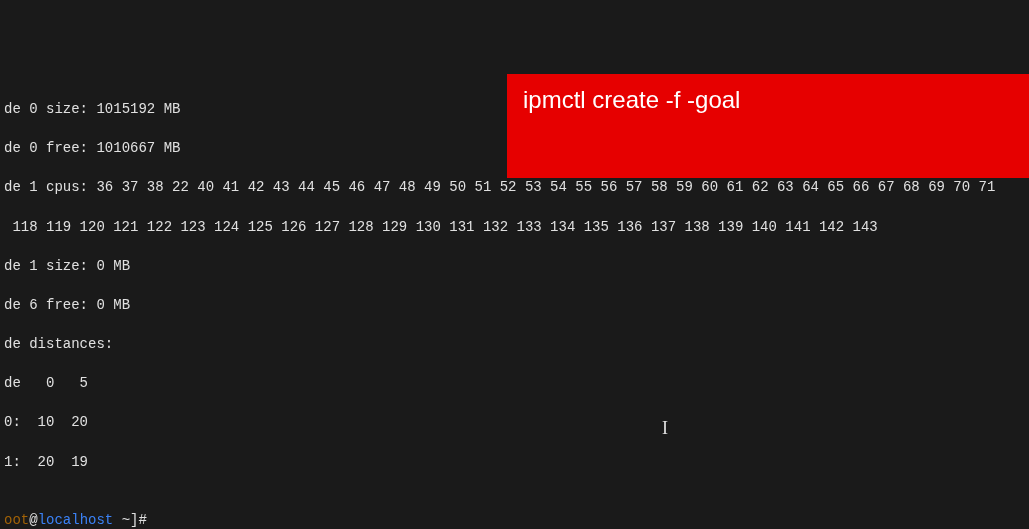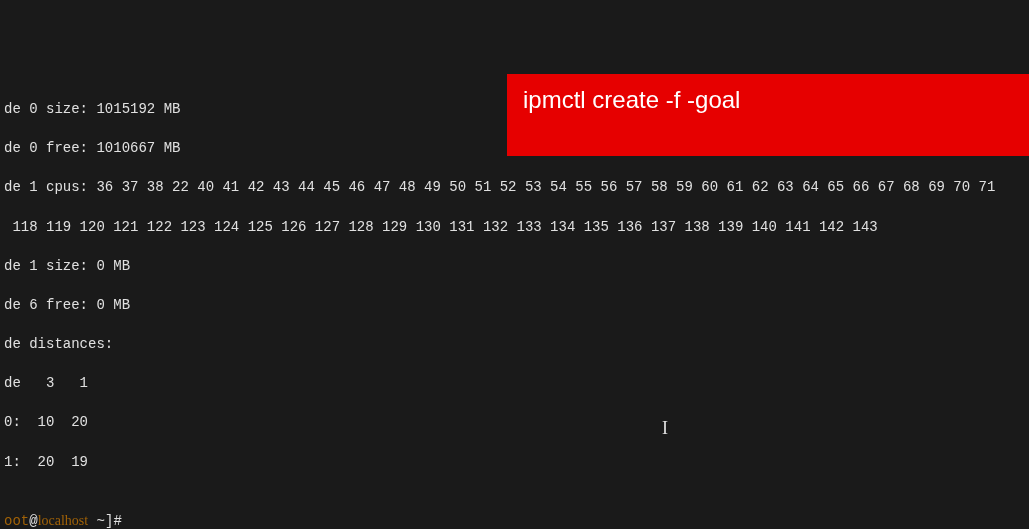--- a/index.html
+++ b/index.html
@@ -12,28 +12,28 @@
     width: 1029px;
     height: 529px;
     overflow: hidden;
     position: relative;
     padding: 2px 4px;
     white-space: pre;
   }
   .line { white-space: pre; }
   .prompt-user { color: #a16207; text-align: right; }
   .prompt-at { color: #e0e0e0; }
-  .prompt-host { color: #a16207; font-family: Liberation Serif, serif; }
+  .prompt-host { color: #3b82f6; }
   .prompt-tail { color: #e0e0e0; }
   .callout {
     position: absolute;
     top: 74px;
     left: 507px;
     width: 522px;
-    height: 82px;
+    height: 104px;
     background: #e60000;
     color: #ffffff;
     font-family: Arial, 'Helvetica Neue', sans-serif;
     font-size: 24px;
     line-height: 1.35;
     padding: 10px 16px;
     white-space: normal;
   }
   .cursor {
     position: absolute;
@@ -50,21 +50,21 @@
 
 
 <div>
 <div class="line"><span>de 0 size:</span> <span>1015192 MB</span></div>
 <div class="line"><span>de 0 free:</span> <span>1010667 MB</span></div>
 <div class="line"><span>de 1 cpus:</span> <span>36 37 38 22 40 41 42 43 44 45 46 47 48 49 50 51 52 53 54 55 56 57 58 59 60 61 62 63 64 65 66 67 68 69 70 71</span></div>
 <div class="line"> 118 119 120 121 122 123 124 125 126 127 128 129 130 131 132 133 134 135 136 137 138 139 140 141 142 143</div>
 <div class="line"><span>de 1 size:</span> <span>0 MB</span></div>
 <div class="line"><span>de 6 free:</span> <span>0 MB</span></div>
 <div class="line">de distances:</div>
-<div class="line">de   3   1</div>
+<div class="line">de   0   5</div>
 <div class="line">0:  10  20</div>
 <div class="line">1:  20  19</div>
 
 <div class="line"><span class="prompt-user">oot</span><span class="prompt-at">@</span><span class="prompt-host">localhost</span><span class="prompt-tail"> ~]#</span></div>
 
 
 
 
 
 

